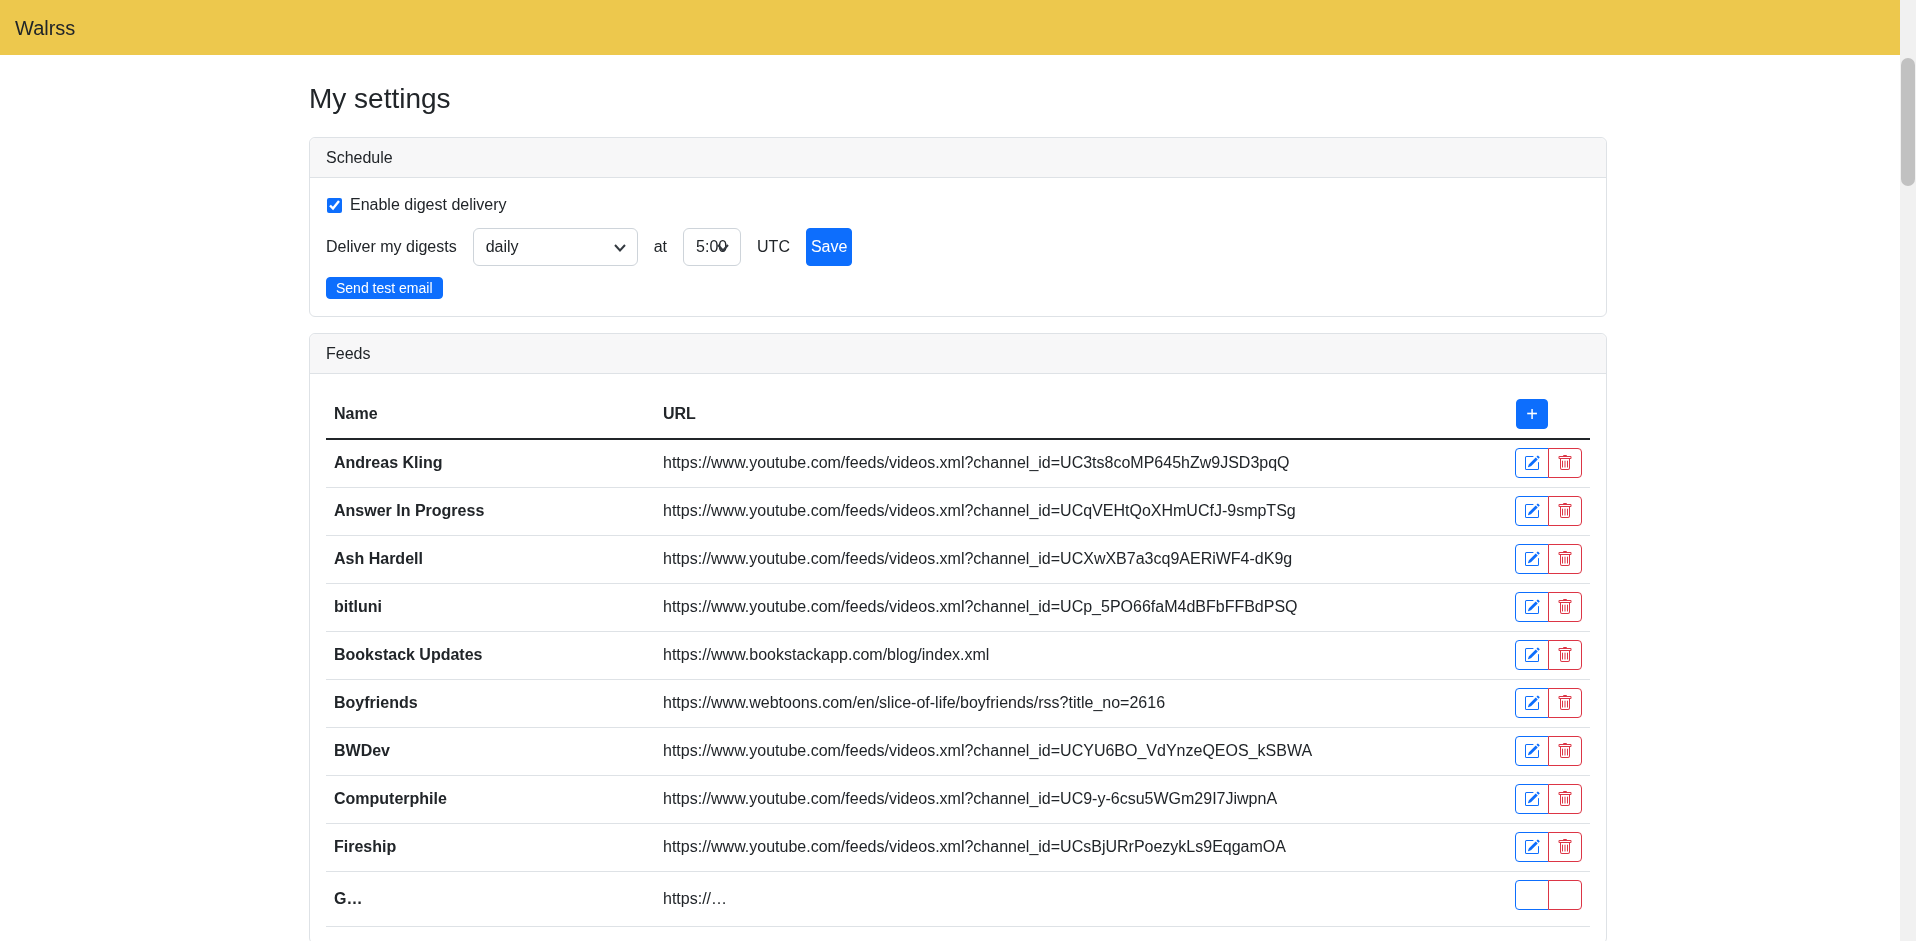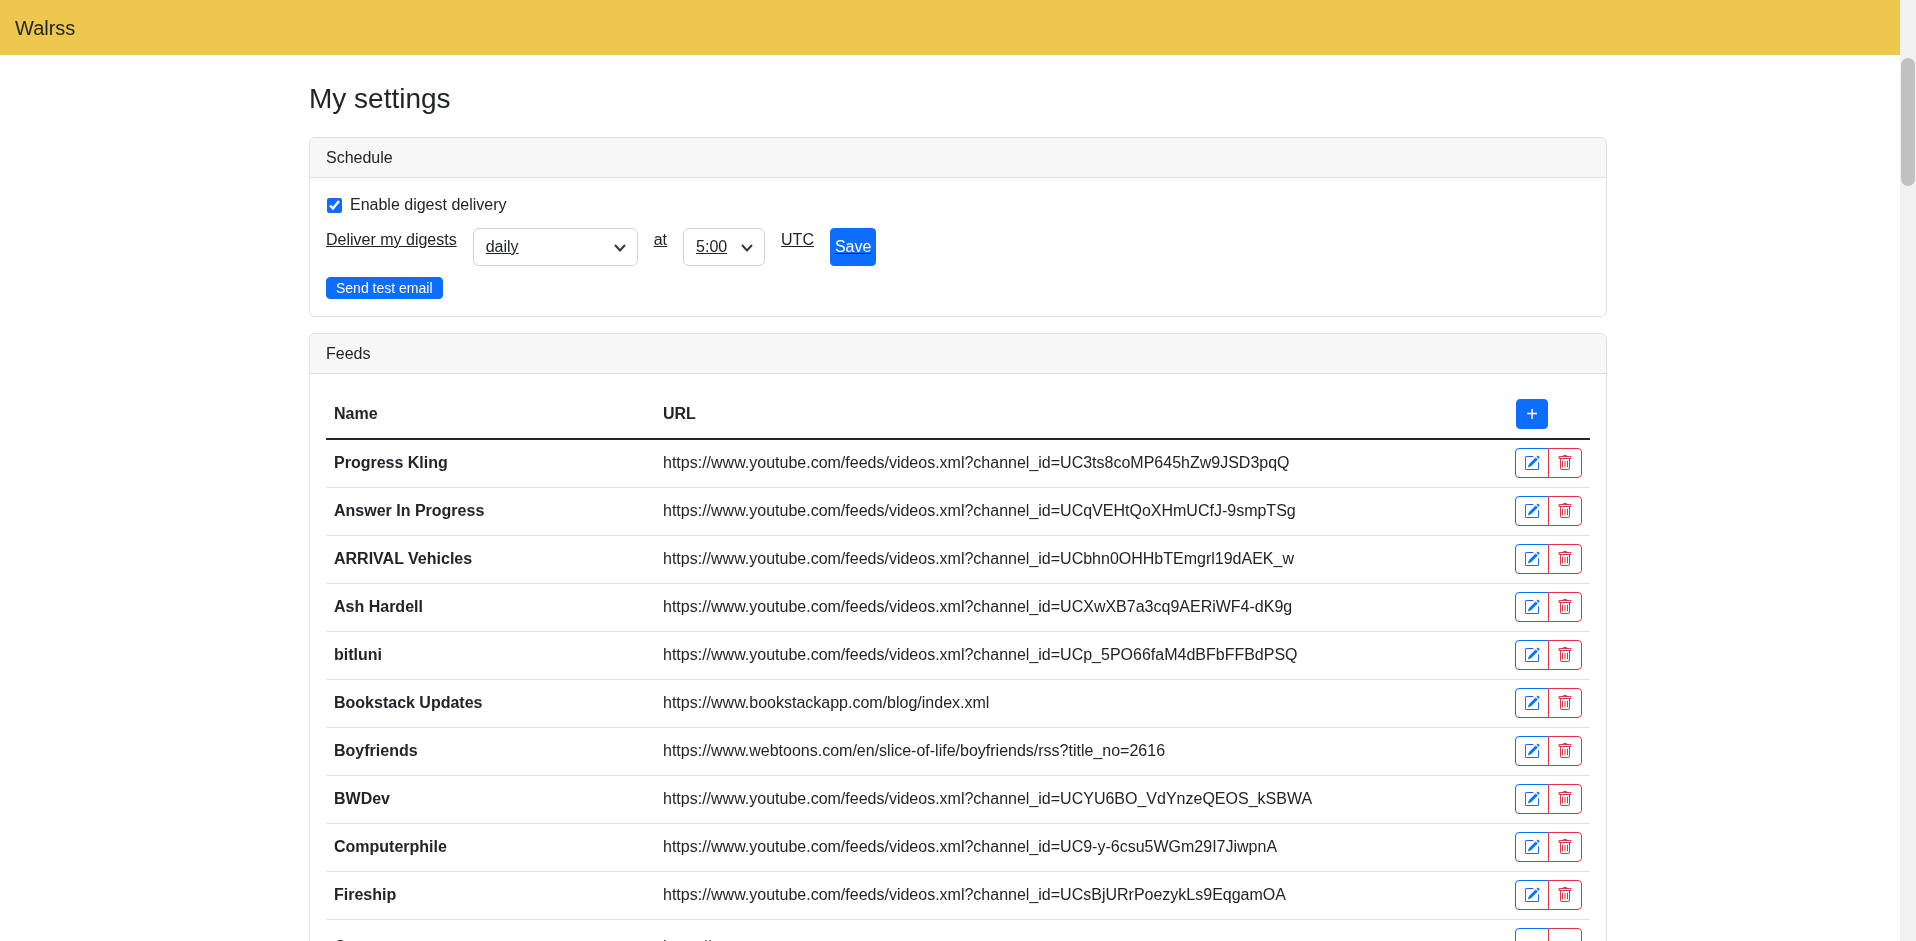--- a/index.html
+++ b/index.html
@@ -35,30 +35,30 @@
   
   .card{border:1px solid var(--border);border-radius:6px;margin-bottom:16px;background:#fff;}
   .card-header{
     background:var(--card_header_bg);border-bottom:1px solid var(--border);
     border-radius:6px 6px 0 0;padding:8px 16px;height:40px;display:flex;align-items:flex-start;
   }
   .card-body{padding:16px;}
   
   .form-check{display:flex;align-items:center;height:22px;margin-bottom:12px;}
   .form-check input[type=checkbox]{width:15px;height:15px;margin:0 8px 0 1px;accent-color:var(--primary);cursor:pointer;}
-  .schedule-row{display:flex;margin-bottom:10px;text-decoration:underline;}
+  .schedule-row{display:flex;align-items:center;margin-bottom:10px;}
   .schedule-row > *{margin-right:16px;}
   .select{
     position:relative;height:38px;border:1px solid var(--input_border);border-radius:6px;
     background:#fff;display:inline-flex;align-items:center;
     padding:0 30px 0 12px;cursor:pointer;
   }
   .select .chev{position:absolute;right:11px;top:50%;margin-top:-3px;width:12px;height:8px;}
   .select-frequency{width:165px;}
-  .select-time{width:82px;}
+  .select-time{width:58px;}
   .btn{
     display:inline-flex;align-items:center;justify-content:center;
     border:1px solid var(--primary);background:var(--primary);color:#fff;
     border-radius:4px;font-size:16px;line-height:24px;padding:6px 4px;cursor:pointer;
     font-family:inherit;
   }
   .btn-sm{font-size:14px;line-height:20px;padding:0 9px;}
   
   table.feeds{width:100%;border-collapse:collapse;}
   table.feeds thead th{
@@ -162,54 +162,38 @@
             <th>URL</th>
             <th class="actions-head">
               <button class="btn btn-plus">
                   <span>+</span>
                 </button>
             </th>
           </tr>
         </thead>
         <tbody>
           <tr>
-            <th>Progress Kling</th>
+            <th>Andreas Kling</th>
             <td>https://www.youtube.com/feeds/videos.xml?channel_id=UC3ts8coMP645hZw9JSD3pqQ</td>
             <td class="actions"><span class="btn-group">
               <button class="btn-icon btn-edit">
                     <svg>
                       <use href="#i-pencil-square"></use>
                     </svg>
                   </button>
               <button class="btn-icon btn-delete">
                     <svg>
                       <use href="#i-trash"></use>
                     </svg>
                   </button>
             </span></td>
           </tr>
           <tr>
             <th>Answer In Progress</th>
             <td>https://www.youtube.com/feeds/videos.xml?channel_id=UCqVEHtQoXHmUCfJ-9smpTSg</td>
-            <td class="actions"><span class="btn-group">
-              <button class="btn-icon btn-edit">
-                    <svg>
-                      <use href="#i-pencil-square"></use>
-                    </svg>
-                  </button>
-              <button class="btn-icon btn-delete">
-                    <svg>
-                      <use href="#i-trash"></use>
-                    </svg>
-                  </button>
-            </span></td>
-          </tr>
-          <tr>
-            <th>ARRIVAL Vehicles</th>
-            <td>https://www.youtube.com/feeds/videos.xml?channel_id=UCbhn0OHHbTEmgrl19dAEK_w</td>
             <td class="actions"><span class="btn-group">
               <button class="btn-icon btn-edit">
                     <svg>
                       <use href="#i-pencil-square"></use>
                     </svg>
                   </button>
               <button class="btn-icon btn-delete">
                     <svg>
                       <use href="#i-trash"></use>
                     </svg>

